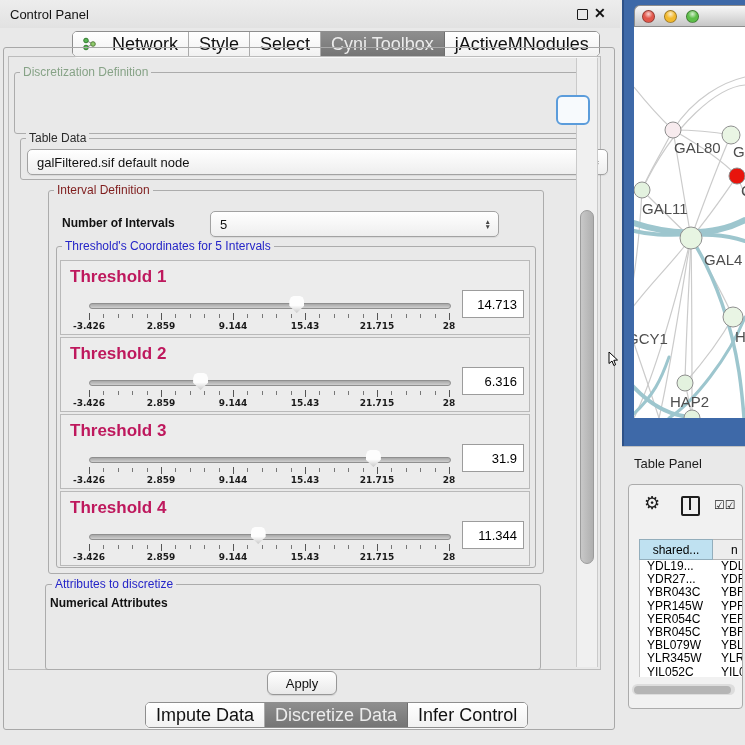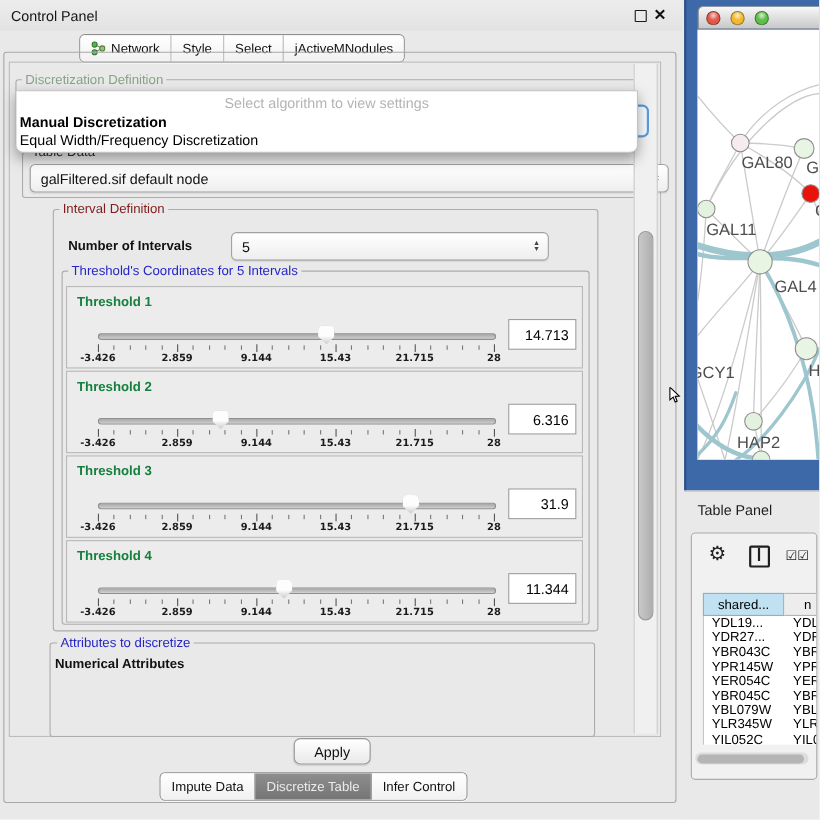--- a/index.html
+++ b/index.html
@@ -8,21 +8,21 @@
   .abs{position:absolute;}
 
   
   .cp-titlebar{left:0;top:0;width:620px;height:28px;background:linear-gradient(#EDEDED,#E2E2E2);}
   .cp-title{left:10px;top:7px;font-size:13px;color:#141414;white-space:nowrap;}
   .float-icon{left:577px;top:9px;width:9px;height:9px;border:1.6px solid #1A1A1A;border-radius:1px;background:#E9E9E9;}
   .close-icon{left:594px;top:5px;font-size:14px;font-weight:bold;color:#111;}
 
   .tabgroup{display:inline-flex;height:24px;border:1px solid #8E8E8E;border-radius:5px;overflow:hidden;
             background:#FCFCFC;box-shadow:0 1px 0 rgba(255,255,255,.7);}
-  .tab{display:flex;align-items:center;gap:5px;padding:0 10px;font-size:12px;color:#111;
+  .tab{display:flex;align-items:center;gap:16px;padding:0 10px;font-size:18px;color:#111;
        background:linear-gradient(#FFFFFF,#F1F1F1);border-right:1px solid #ABABAB;white-space:nowrap;}
   .tab:last-child{border-right:none;}
   .tab.selected{background:linear-gradient(#8E8E8E,#757575);color:#ECECEC;border-right-color:#6E6E6E;}
   #top-tabs{left:72px;top:31px;}
   #bottom-tabs{left:145px;top:702px;}
 
   .outer-box{left:3px;top:47px;width:610px;height:681px;border:1px solid #A8A8A8;border-radius:3px;}
   .viewport-box{left:8px;top:56px;width:591px;height:612px;border:1px solid #BCBCBC;pointer-events:none;}
 
   .group{border:1px solid #ACACAC;border-radius:3px;}
@@ -59,21 +59,21 @@
 
   .iv-group{left:48px;top:190px;width:494px;height:382px;}
   .iv-label{left:54px;top:183px;color:#7f1d1d;}
   .noi-label{left:62px;top:216px;font-size:12px;font-weight:bold;color:#111;white-space:nowrap;}
   .noi-combo{left:210px;top:211px;width:256px;height:24px;}
 
   .th-group{left:56px;top:246px;width:478px;height:320px;}
   .th-label{left:62px;top:239px;color:#2525C8;}
   #threshold-list{left:60px;top:260px;width:470px;height:306px;}
   .th-panel{position:absolute;left:0;width:470px;height:75px;background:#ECECEC;border:1px solid #B9B9B9;box-sizing:border-box;}
-  .th-title{position:absolute;left:9px;top:6px;font-size:12px;font-weight:bold;color:#15803d;}
+  .th-title{position:absolute;left:9px;top:6px;font-size:17px;font-weight:bold;color:#be185d;}
   .th-track{position:absolute;left:28px;top:42px;width:360px;height:4px;border:1px solid #8F8F8F;border-radius:3px;
             background:linear-gradient(#A7A7A7,#CFCFCF);}
   .th-thumb{position:absolute;top:35px;width:15px;height:17px;
             background:linear-gradient(#FDFDFD 55%,#C9C9C9);
             clip-path:polygon(0% 30%,10% 8%,28% 0%,72% 0%,90% 8%,100% 30%,100% 58%,50% 100%,0% 58%);
             filter:drop-shadow(0 0 0.7px #777);}
   .th-tick{position:absolute;width:1px;background:#555;}
   .th-tick.major{top:52px;height:7px;}
   .th-tick.minor{top:53px;height:4px;background:#777;}
   .th-ticklabel{position:absolute;top:60px;transform:translateX(-50%);font-size:9px;font-weight:bold;color:#1A1A1A;
@@ -142,39 +142,35 @@
           </svg>
         </span>
         <span>Network</span>
       </div>
       <div class="tab">
         <span>Style</span>
       </div>
       <div class="tab">
         <span>Select</span>
       </div>
+      <div class="tab selected">
+        <span>Cyni Toolbox</span>
+      </div>
       <div class="tab">
         <span>jActiveMNodules</span>
       </div>
     </div>
 
   <div class="abs outer-box"></div>
   <div class="abs viewport-box"></div>
 
   <div class="abs group algo-group"></div>
   <div class="abs group-label algo-label">Discretization Definition</div>
   <div class="abs combo-peek"></div>
 
-  <div class="abs popup">
-    <div class="popup-placeholder">Select algorithm to view settings</div>
-    <div id="popup-options">
-        <div class="popup-item b" style="top: 19px;">Manual Discretization</div>
-        <div class="popup-item" style="top: 36px;">Equal Width/Frequency Discretization</div>
-      </div>
-  </div>
 
   <div class="abs group td-group"></div>
   <div class="abs group-label td-label">Table Data</div>
   <div class="combo td-combo">
     <span>galFiltered.sif default node</span>
     <span class="stepper">
         <i>▲</i>
         <i>▼</i>
       </span>
   </div>
@@ -354,21 +350,21 @@
   <div class="abs v-scroll-track"></div>
   <div class="abs v-scroll-thumb"></div>
 
   <div class="abs apply-btn">Apply</div>
 
   <div class="abs tabgroup" id="bottom-tabs">
       <div class="tab">
         <span>Impute Data</span>
       </div>
       <div class="tab selected">
-        <span>Discretize Table</span>
+        <span>Discretize Data</span>
       </div>
       <div class="tab">
         <span>Infer Control</span>
       </div>
     </div>
 
   <div class="abs net-frame"></div>
   <div class="abs net-frame-edge"></div>
   <div class="abs mac-titlebar">
     <div id="traffic-lights">

